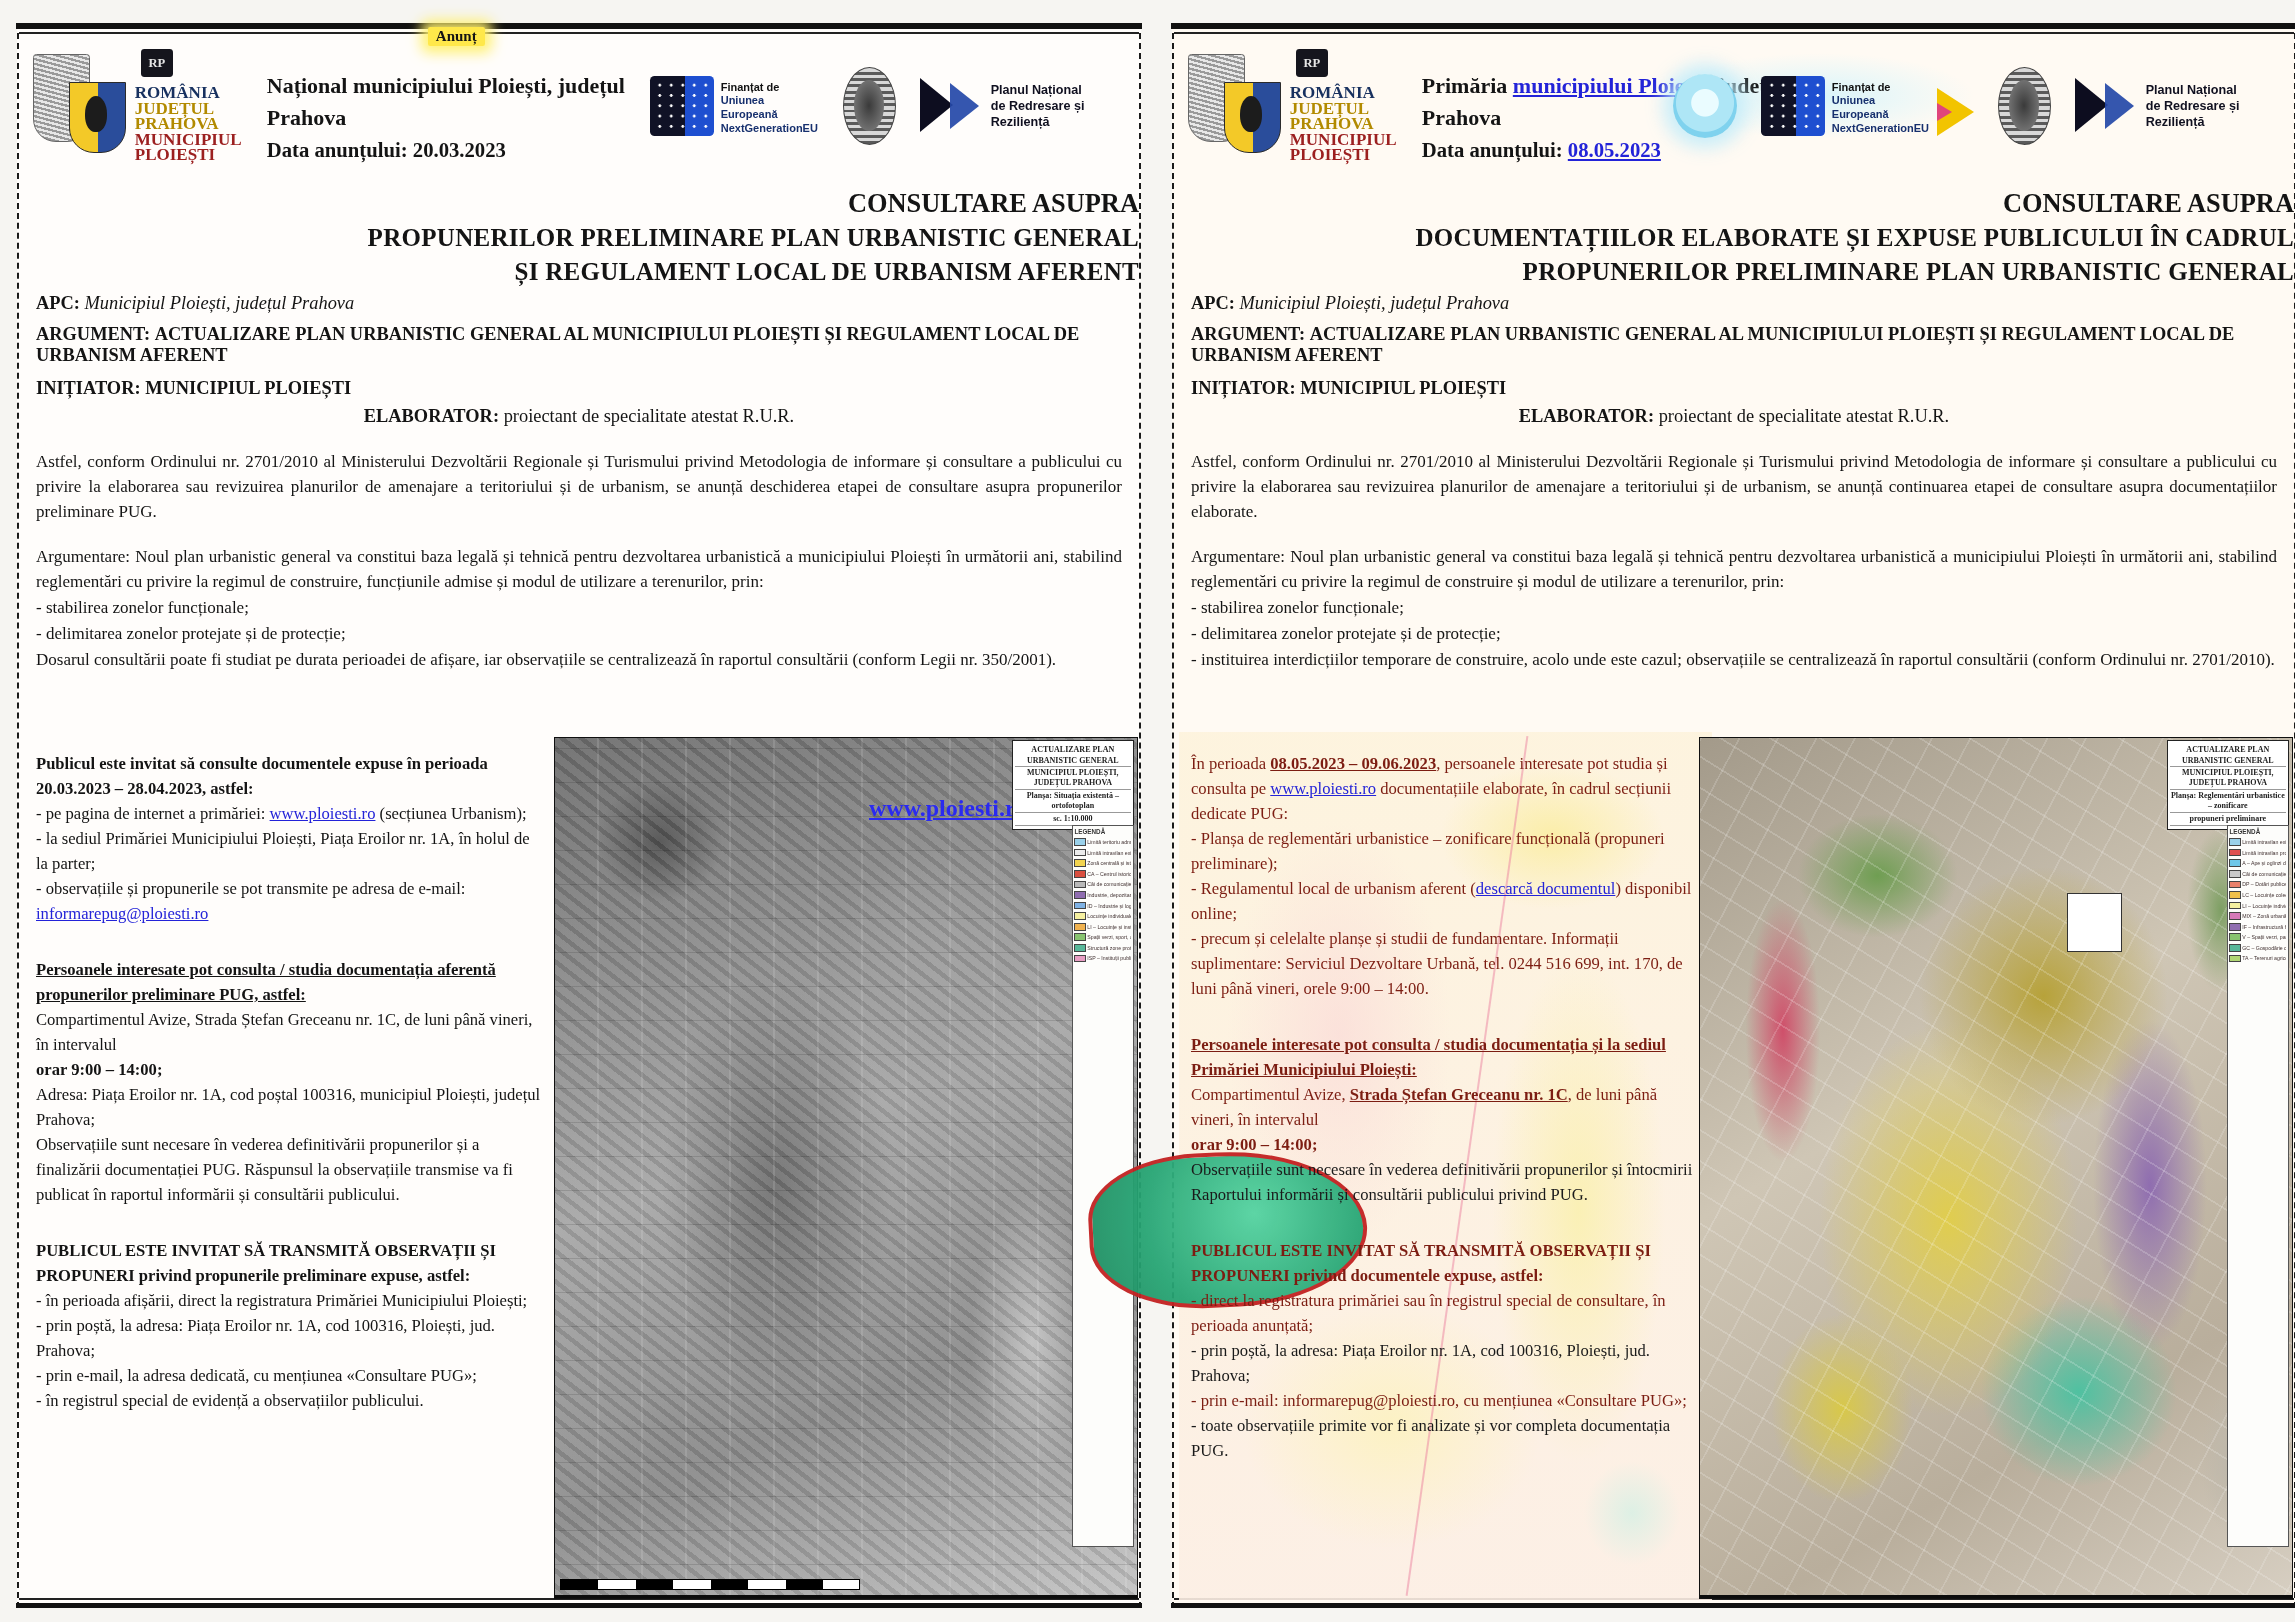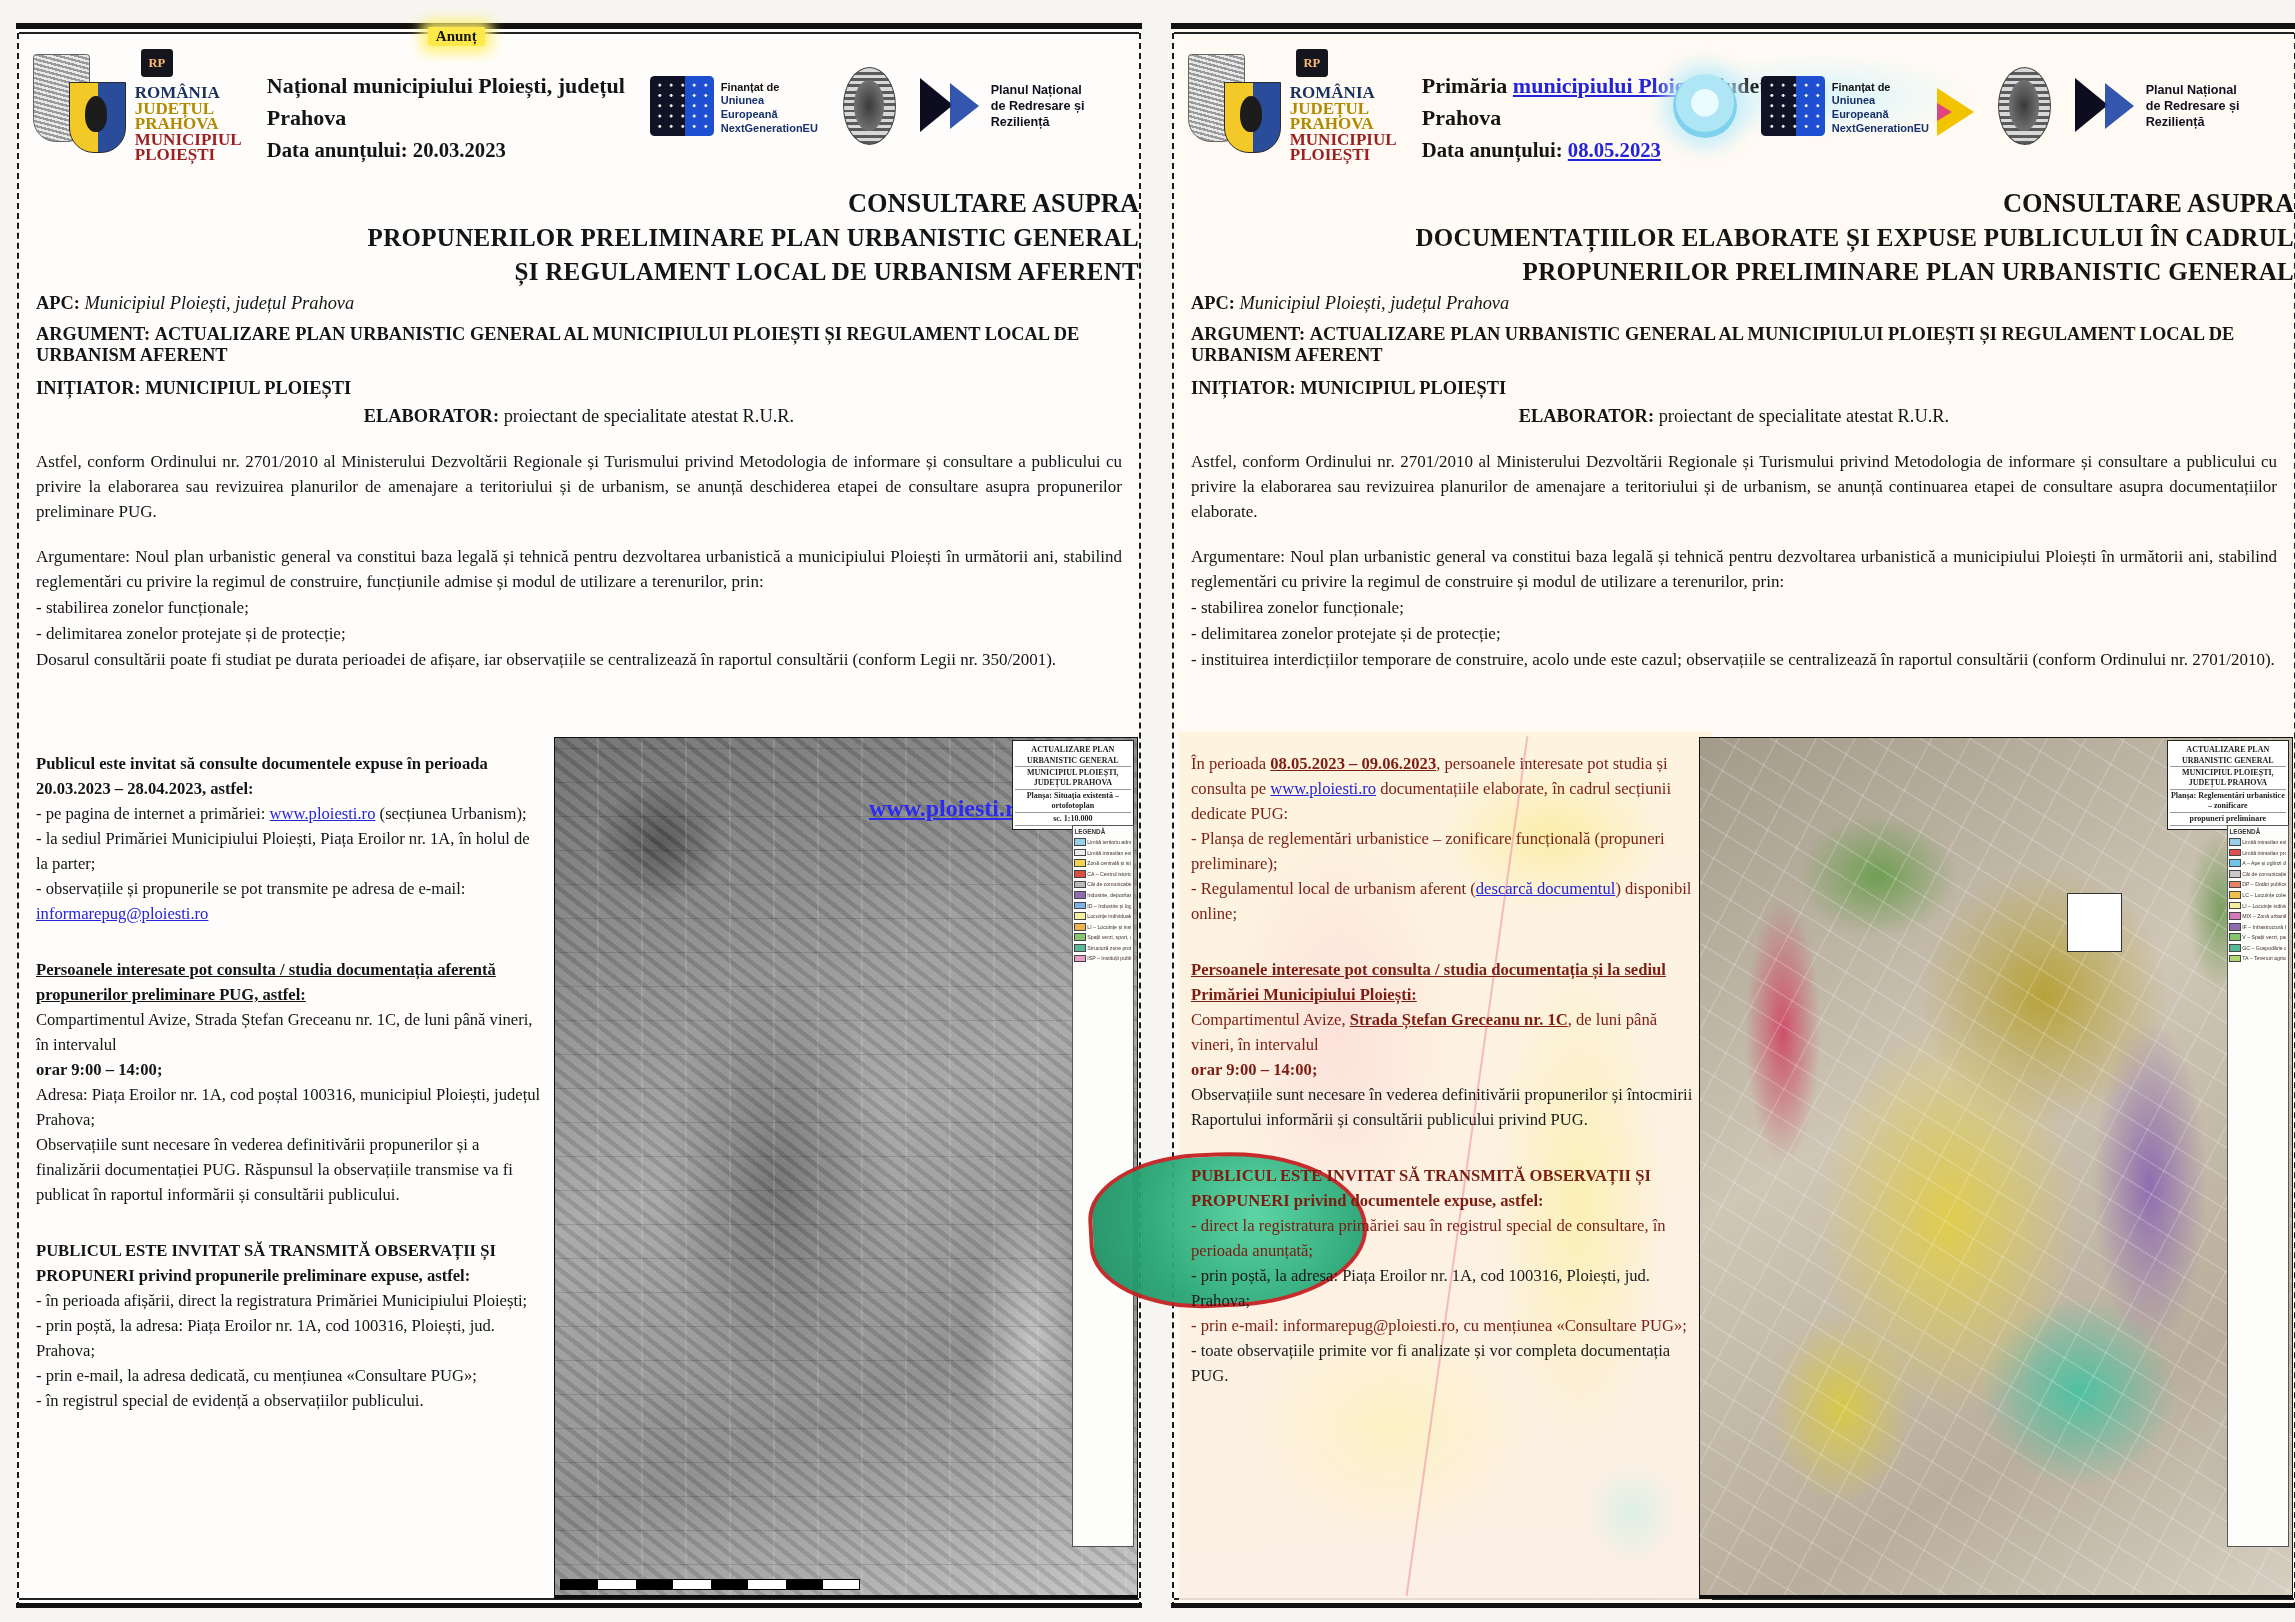--- a/index.html
+++ b/index.html
@@ -17,21 +17,21 @@
   
   .hdr{position:absolute;left:13.8px;right:10.3px;top:26.4px;height:115px;}
   .crest{position:absolute;left:0;top:4.6px;width:55px;height:86px;
          background:repeating-linear-gradient(15deg,#9a9a9a 0 2.3px,#e8e8e8 2.3px 4.6px),linear-gradient(#777,#ccc);
          border-radius:3.4px 3.4px 23px 23px;border:0.6px solid #666;}
   .shield{position:absolute;left:36px;top:33px;width:55px;height:69px;border:1.7px solid #2b2b2b;
           border-radius:0 0 25px 25px;position:absolute;
           background:linear-gradient(90deg,#f3c928 0 50%,#2a4d9b 50% 100%);}
   .shield::after{content:"";position:absolute;left:15px;top:12.6px;width:22px;height:36px;background:#1c1c1c;
           border-radius:50% 50% 45% 45%;}
-  .monogram{position:absolute;left:108px;top:0px;width:32px;height:27.5px;background:#15151d;color:#fdba74;
+  .monogram{position:absolute;left:108px;top:0px;width:32px;height:27.5px;background:#15151d;color:#e5e5e5;
           font-weight:bold;font-size:12.6px;display:flex;align-items:center;justify-content:center;border-radius:3.4px;}
   .armstxt{position:absolute;left:102px;top:36px;width:126px;font-weight:bold;font-size:17px;line-height:15.5px;}
   .armstxt .a1{color:#18315f;} .armstxt .a2{color:#b28a00;} .armstxt .a3{color:#9c2020;}
   .hline{position:absolute;left:234px;top:20.7px;width:436px;font-size:22px;line-height:32px;font-weight:600;}
   .hline .sub{font-size:20.7px;}
   .lnk{color:#2323d8;text-decoration:underline;}
   .maplnk{color:#2a2af0;text-decoration:underline;font-weight:bold;}
   .badge{position:absolute;left:395px;top:-22px;background:#ffe84a;padding:0.6px 8px;font-size:15px;font-weight:bold;
          box-shadow:0 0 12.6px 6.9px rgba(255,240,110,.95);border-radius:2.3px;}
   .logos{position:absolute;right:0;top:10.3px;height:92px;display:flex;align-items:center;gap:24px;}
@@ -384,20 +384,21 @@
 
     <div class="col red-sec ztxt">
       <div class="blk">
         <div>
           <span>În perioada </span><span class="bu">08.05.2023 – 09.06.2023</span><span>, persoanele interesate pot studia și consulta pe </span><span class="lnk">www.ploiesti.ro</span><span> documentațiile elaborate, în cadrul secțiunii dedicate PUG:</span>
         </div>
         <div>- Planșa de reglementări urbanistice – zonificare funcțională (propuneri preliminare);</div>
         <div>
           <span>- Regulamentul local de urbanism aferent (</span><span class="lnk">descarcă documentul</span><span>) disponibil online;</span>
         </div>
+        <div>- precum și celelalte planșe și studii de fundamentare. Informații suplimentare: Serviciul Dezvoltare Urbană, tel. 0244 516 699, int. 170, de luni până vineri, orele 9:00 – 14:00.</div>
       </div>
       <div class="blk">
         <div class="bu">Persoanele interesate pot consulta / studia documentația și la sediul Primăriei Municipiului Ploiești:</div>
         <div>
           <span>Compartimentul Avize, </span><span class="bu">Strada Ștefan Greceanu nr. 1C</span><span>, de luni până vineri, în intervalul</span>
         </div>
         <div class="bold">orar 9:00 – 14:00;</div>
         <div class="blackline">Observațiile sunt necesare în vederea definitivării propunerilor și întocmirii Raportului informării și consultării publicului privind PUG.</div>
       </div>
       <div class="blk">

